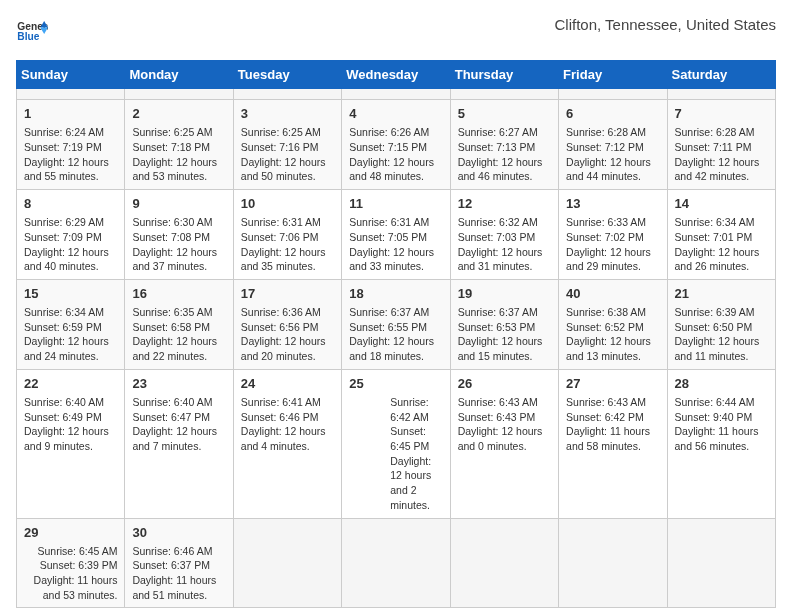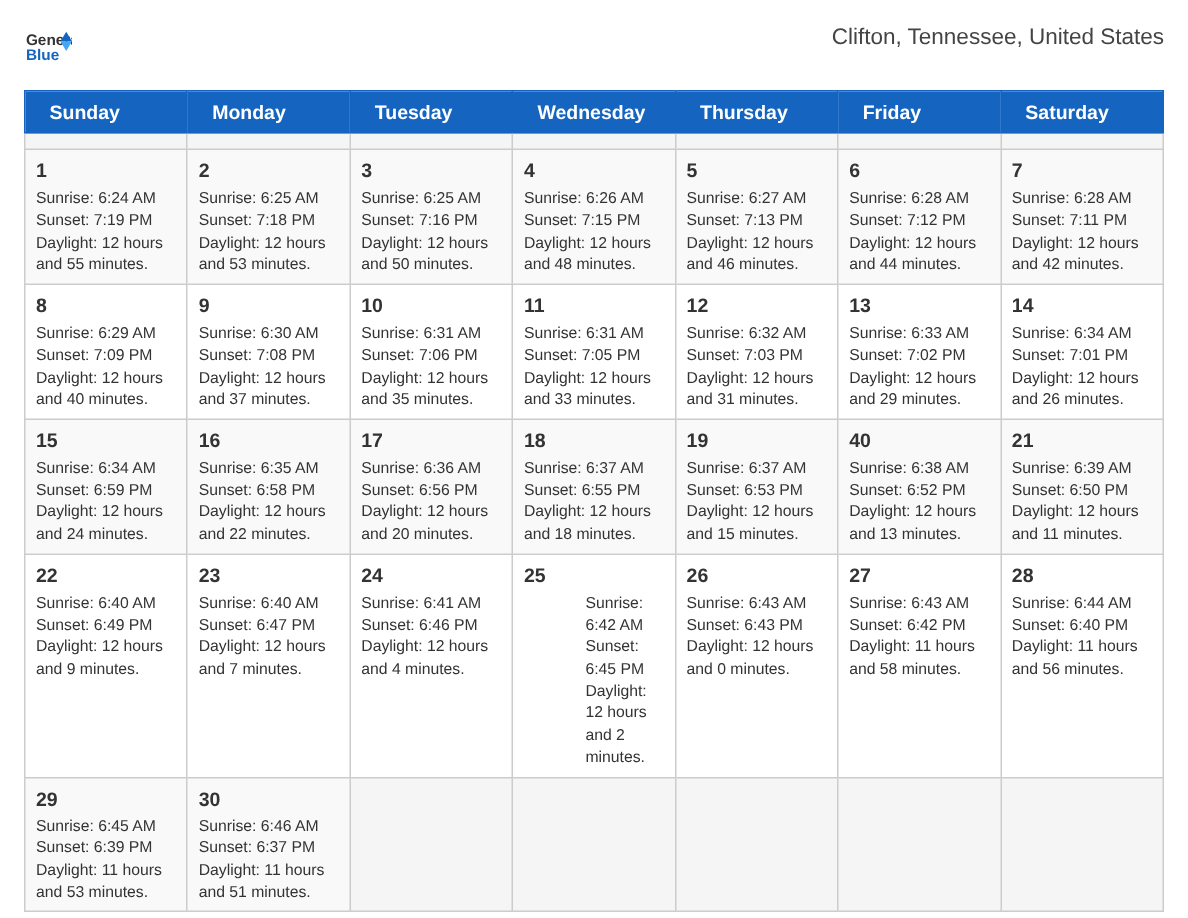--- a/index.html
+++ b/index.html
@@ -39,21 +39,21 @@
     }
     table {
       width: 100%;
       border-collapse: collapse;
       font-size: 11px;
     }
     thead tr th {
       background: #1565c0;
       color: #fff;
       text-align: left;
-      padding: 6px 16px;
+      padding: 6px 4px;
       font-size: 13px;
       font-weight: bold;
       border: 1px solid #1565c0;
     }
     tbody tr td {
       border: 1px solid #ccc;
       vertical-align: top;
       padding: 5px 7px;
       min-height: 70px;
       width: 14.28%;
@@ -312,29 +312,29 @@
         <td>
           <span class="day-number">27</span>
           <div class="day-info" style="white-space: pre-line;">Sunrise: 6:43 AM
 Sunset: 6:42 PM
 Daylight: 11 hours
 and 58 minutes.</div>
         </td>
         <td>
           <span class="day-number">28</span>
           <div class="day-info" style="white-space: pre-line;">Sunrise: 6:44 AM
-Sunset: 6:40 PM
+Sunset: 9:40 PM
 Daylight: 11 hours
 and 56 minutes.</div>
         </td>
       </tr>
       <tr>
         <td>
           <span class="day-number">29</span>
-          <div class="day-info" style="white-space: pre-line;">Sunrise: 6:45 AM
+          <div class="day-info" style="white-space: pre-line; text-align: right;">Sunrise: 6:45 AM
 Sunset: 6:39 PM
 Daylight: 11 hours
 and 53 minutes.</div>
         </td>
         <td>
           <span class="day-number">30</span>
           <div class="day-info" style="white-space: pre-line;">Sunrise: 6:46 AM
 Sunset: 6:37 PM
 Daylight: 11 hours
 and 51 minutes.</div>

